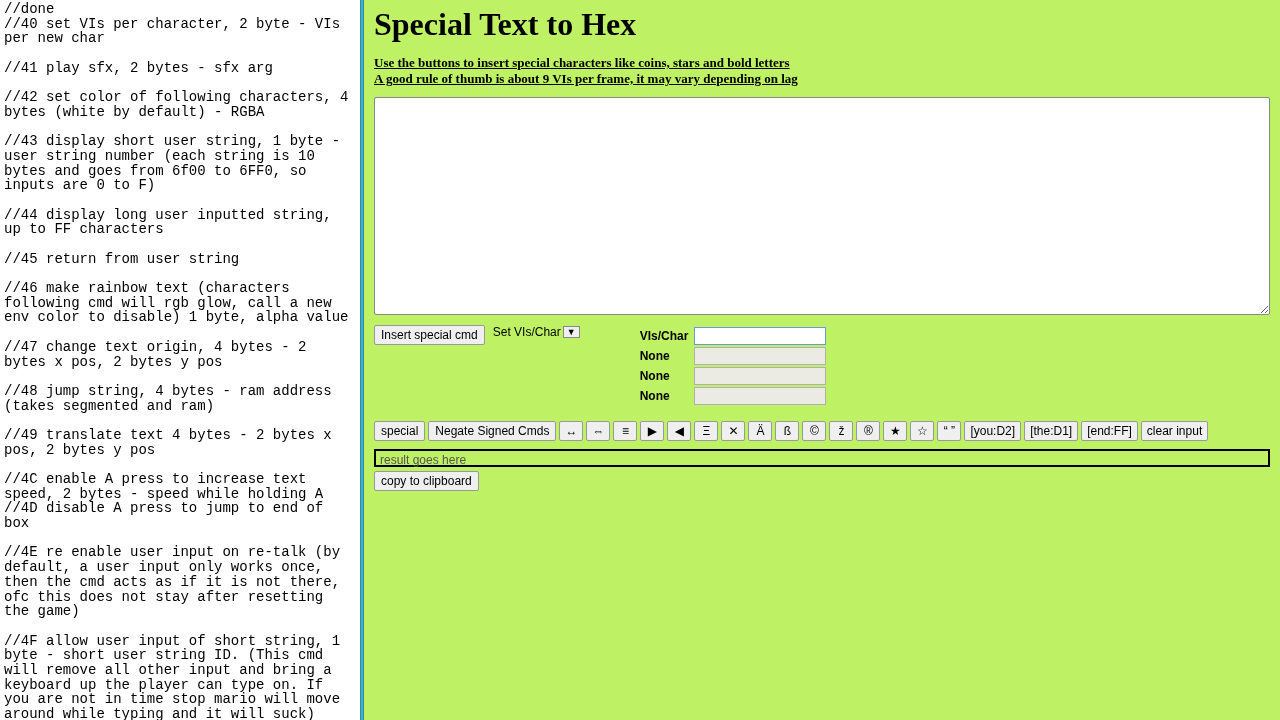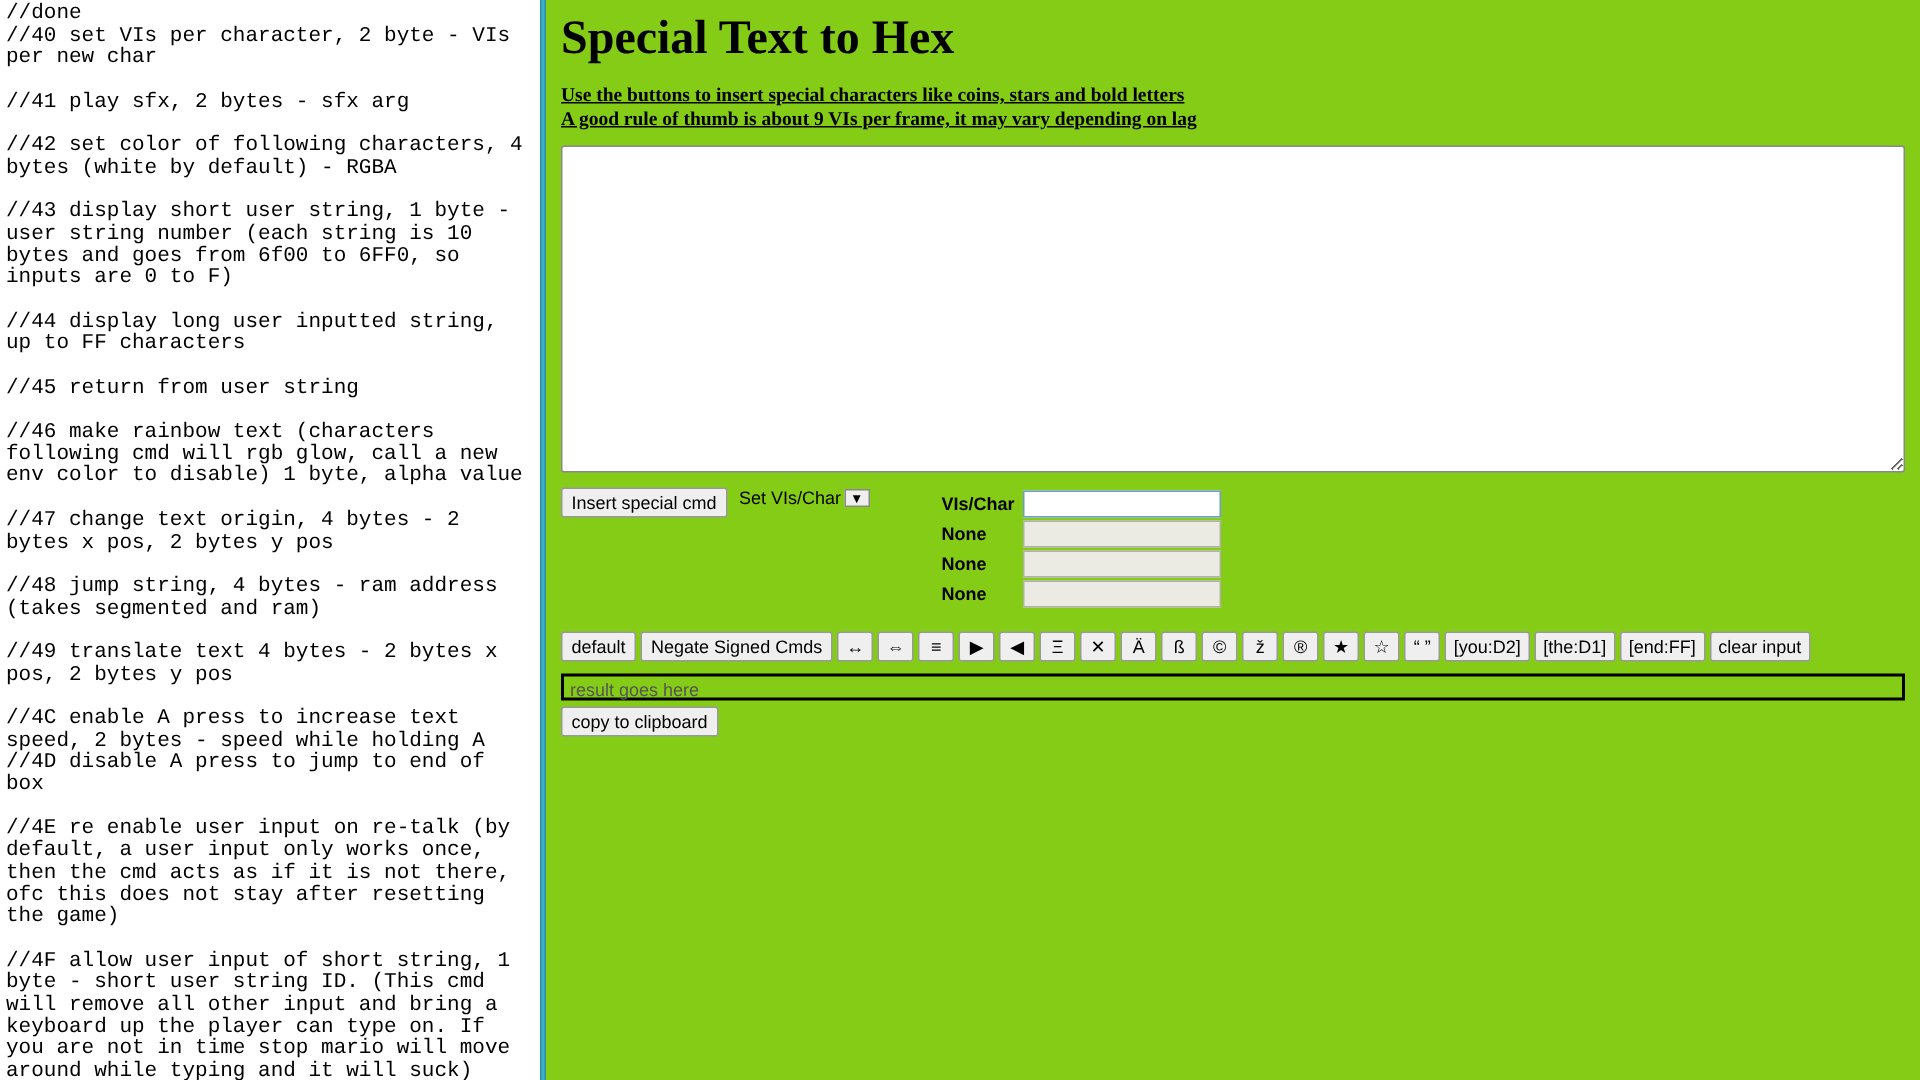--- a/index.html
+++ b/index.html
@@ -25,21 +25,21 @@
 }
 .divider {
   width: 4px;
   background: #3fb0c8;
   border-left: 1px solid #2a8fa5;
   border-right: 1px solid #2a8fa5;
 }
 .right-panel {
   flex: 1;
   padding: 6px 10px;
-  background: #84cc16;
+  background: #bef264;
   overflow: hidden;
 }
 h1 {
   font-size: 32px;
   font-weight: bold;
   margin-bottom: 12px;
   font-family: "Times New Roman", serif;
 }
 .subtitle {
   font-size: 13px;
@@ -83,21 +83,21 @@
   align-items: center;
 }
 .dropdown-arrow {
   border: 1px solid #888;
   padding: 0 3px;
   font-size: 9px;
   margin-left: 2px;
   background: #efefef;
 }
 .vis-table {
-  margin-left: 40px;
+  margin-left: 52px;
 }
 .vis-table td {
   font-family: Arial, sans-serif;
   font-size: 12px;
   padding: 0 2px;
   vertical-align: middle;
   font-weight: bold;
 }
 .vis-table input[type="number"], .vis-table input[type="text"] {
   width: 132px;
@@ -196,21 +196,21 @@
       </tr>
       <tr>
         <td>None</td>
         <td><input type="text" class="dis" disabled="" style=""></td>
       </tr>
     </tbody>
       </table>
   </div>
 
   <div class="buttons-row">
-    <button class="convert-btn">default</button>
+    <button class="convert-btn">special</button>
     <button class="convert-btn">Negate Signed Cmds</button>
     <button class="small-btn">↔</button>
     <button class="small-btn">⇔</button>
     <button class="small-btn">≡</button>
     <button class="small-btn">▶</button>
     <button class="small-btn">◀</button>
     <button class="small-btn">Ξ</button>
     <button class="small-btn">✕</button>
     <button class="small-btn">Ä</button>
     <button class="small-btn">ß</button>

